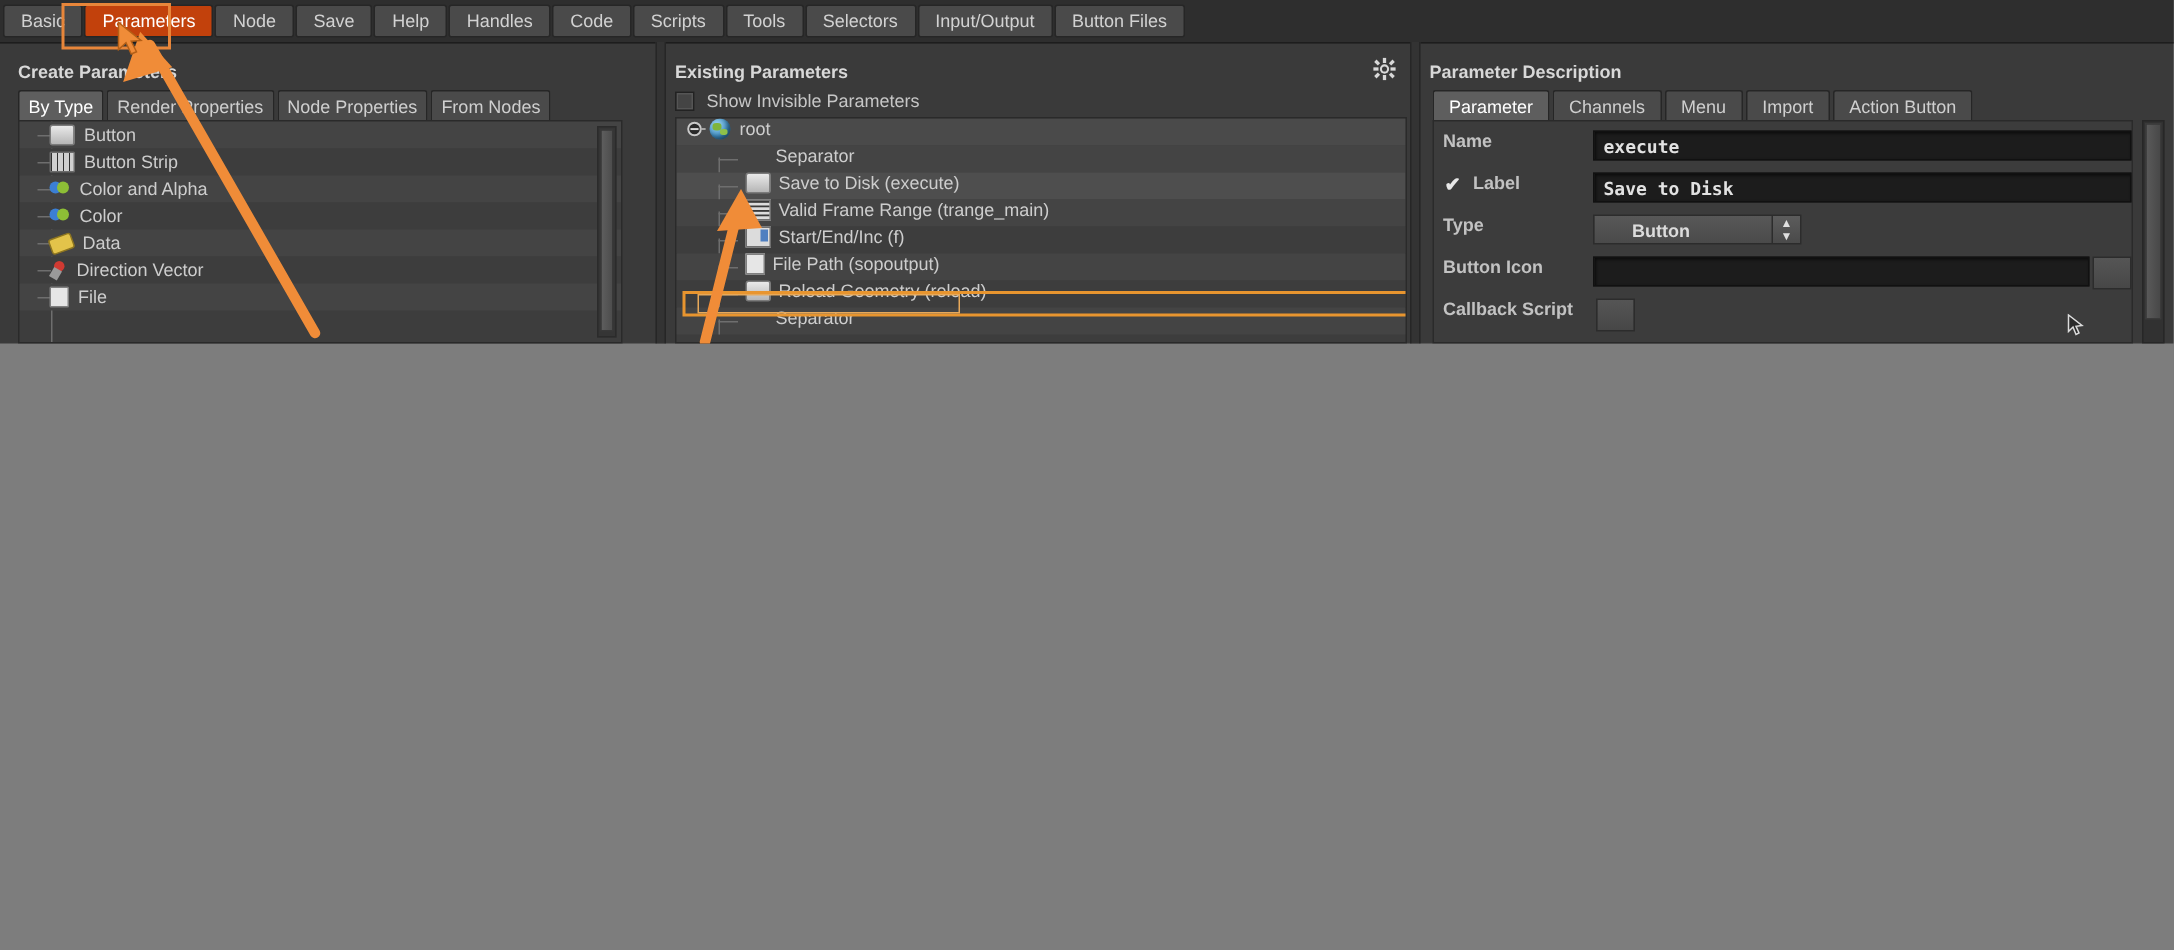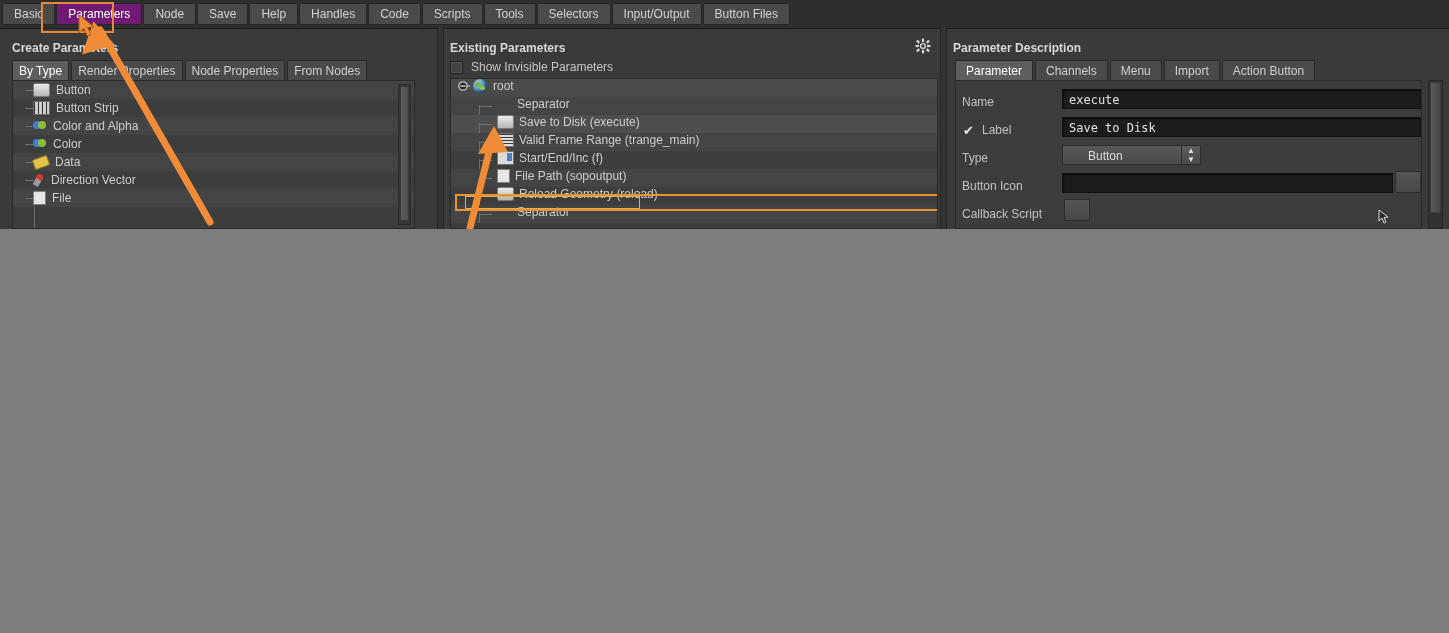--- a/index.html
+++ b/index.html
@@ -33,21 +33,21 @@
     border:1px solid #262626;
     border-radius:2px;
     color:#d2d2d2;
     font-size:12px;
     white-space:nowrap;
     line-height:1;
     height:22px;
     box-sizing:border-box;
   }
   .tab.active{
-    background:#701a75;
+    background:#c2410c;
     color:#ffffff;
   }
   
   .hl-tab{
     position:absolute;
     left:41px;top:2px;width:73px;height:31px;
     border:2px solid #e8863a;
     box-sizing:border-box;
     pointer-events:none;
     z-index:40;
@@ -177,21 +177,21 @@
   .rtab{
     padding:0 10px;height:31px;line-height:20px;background:#4a4a4a;
     border:1px solid #262626;border-bottom:none;color:#cfcfcf;font-size:12px;
     margin-right:2px;border-radius:2px 2px 0 0;box-sizing:border-box;white-space:nowrap;
   }
   .rtab.active{background:#5e5e5e;color:#fff;}
   .form{
     position:absolute;left:10px;top:52px;right:27px;bottom:0;
     background:#3c3c3c;border:1px solid #2a2a2a;padding:6px 0 0 0;box-sizing:border-box;
   }
-  .frow{display:flex;align-items:flex-end;height:22px;margin-bottom:6px;padding-left:6px;}
+  .frow{display:flex;align-items:flex-start;height:22px;margin-bottom:6px;padding-left:6px;font-weight:bold;}
   .flabel{width:100px;flex:0 0 auto;font-size:12px;color:#c2c2c2;display:flex;align-items:center;}
   .fcheck{
     width:13px;height:13px;margin-right:7px;flex:0 0 auto;position:relative;color:#e8e8e8;
     font-size:13px;line-height:13px;text-align:center;
   }
   .finput{
     flex:1 1 auto;height:20px;background:#1c1c1c;border:1px solid #111;
     color:#e2e2e2;font-family:"DejaVu Sans Mono",monospace;font-size:12px;
     line-height:20px;padding:0 6px;box-sizing:border-box;white-space:nowrap;overflow:hidden;
     box-shadow:inset 1px 1px 2px rgba(0,0,0,.6);

